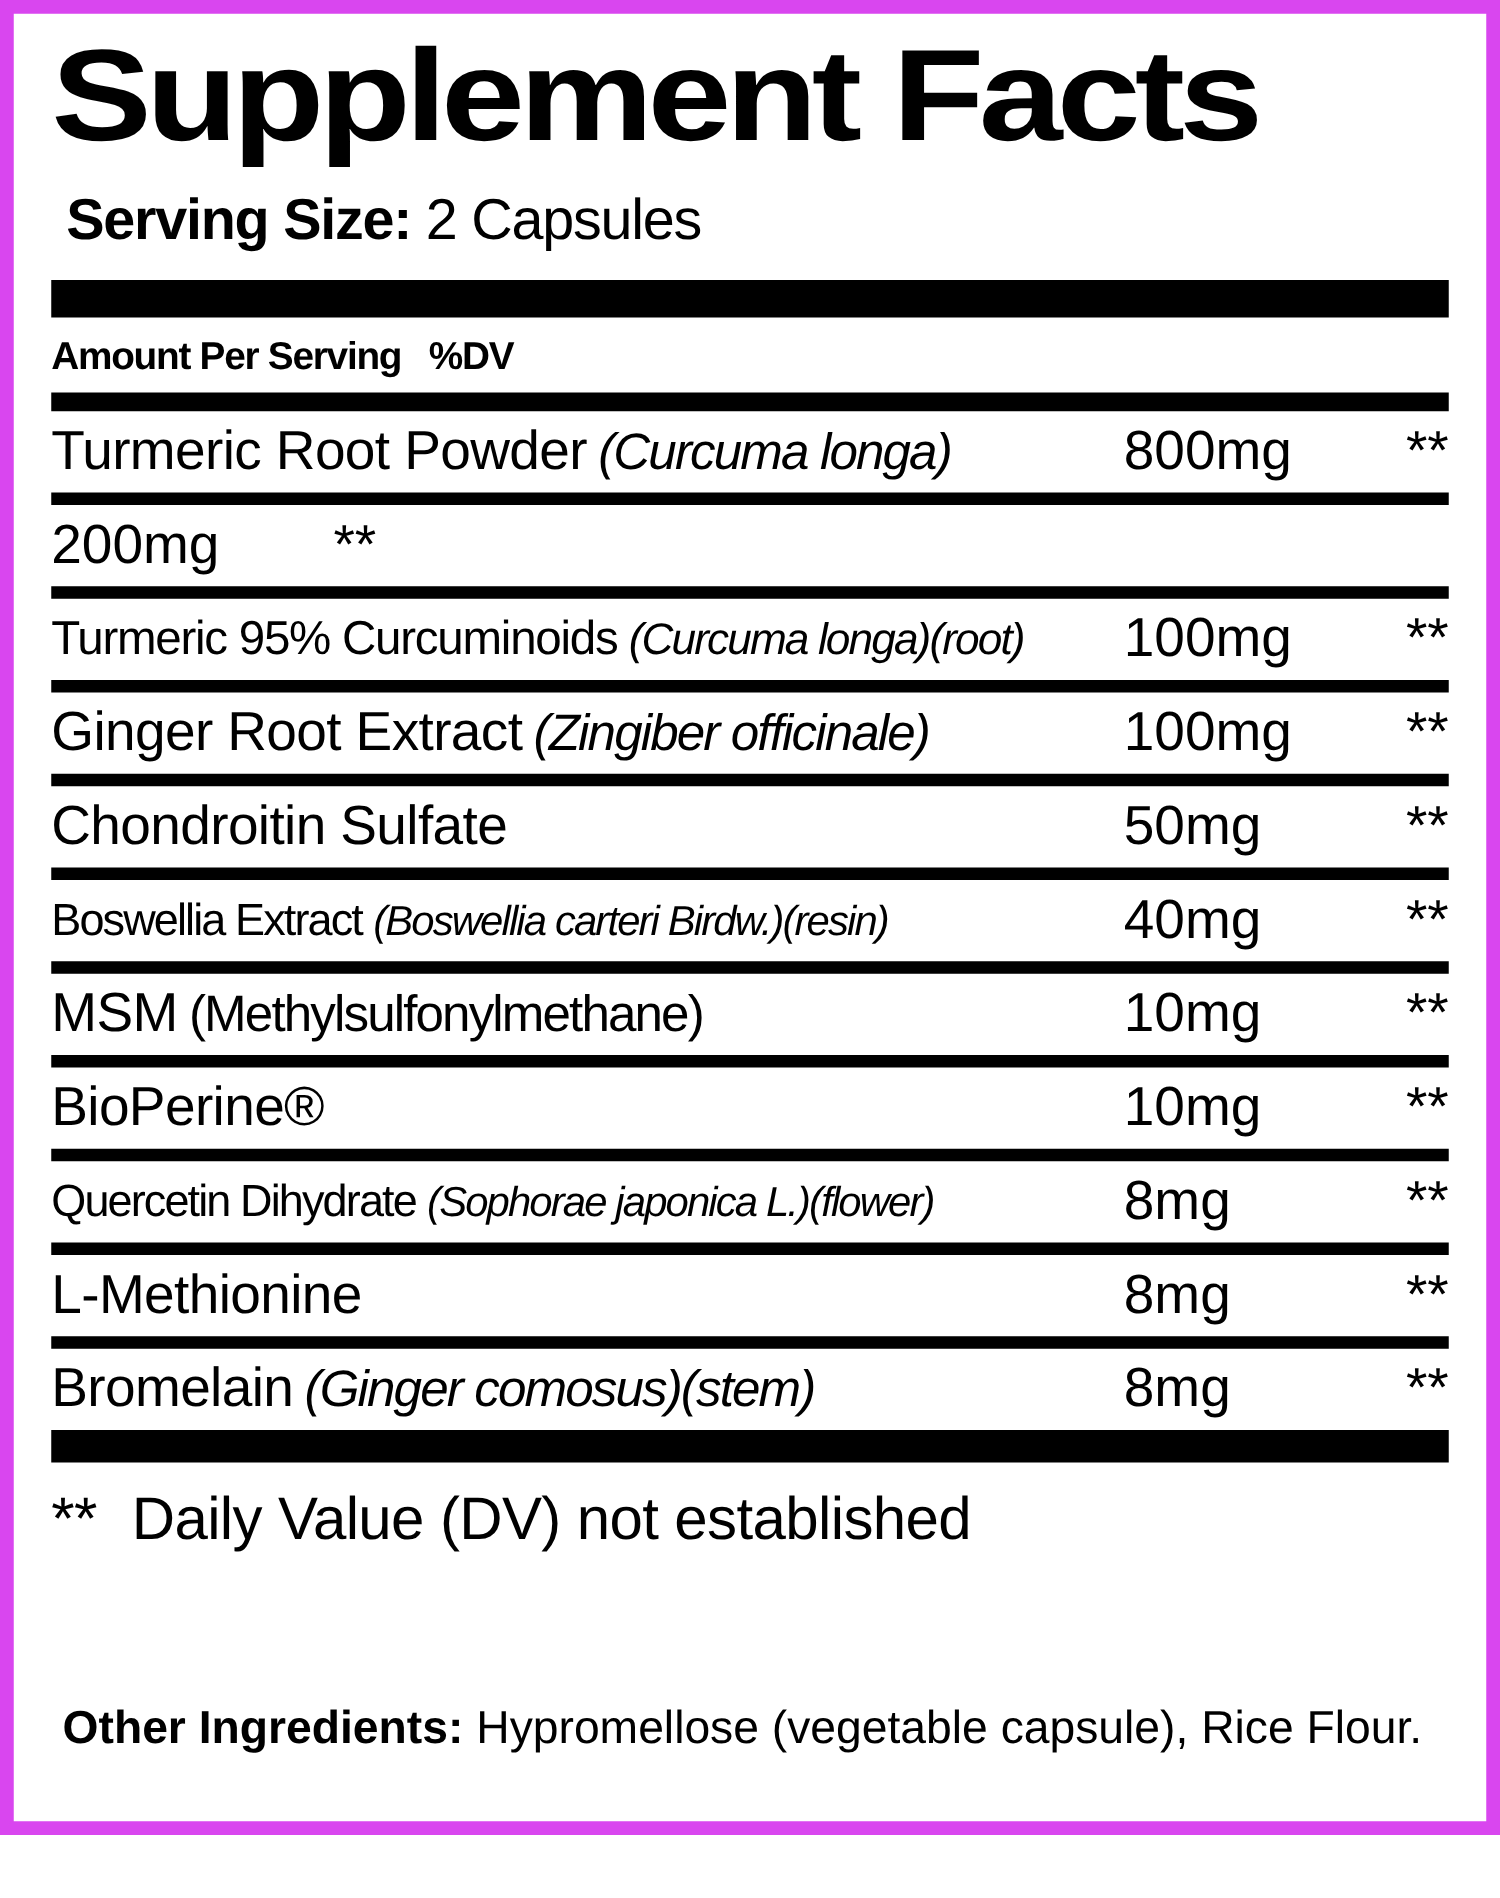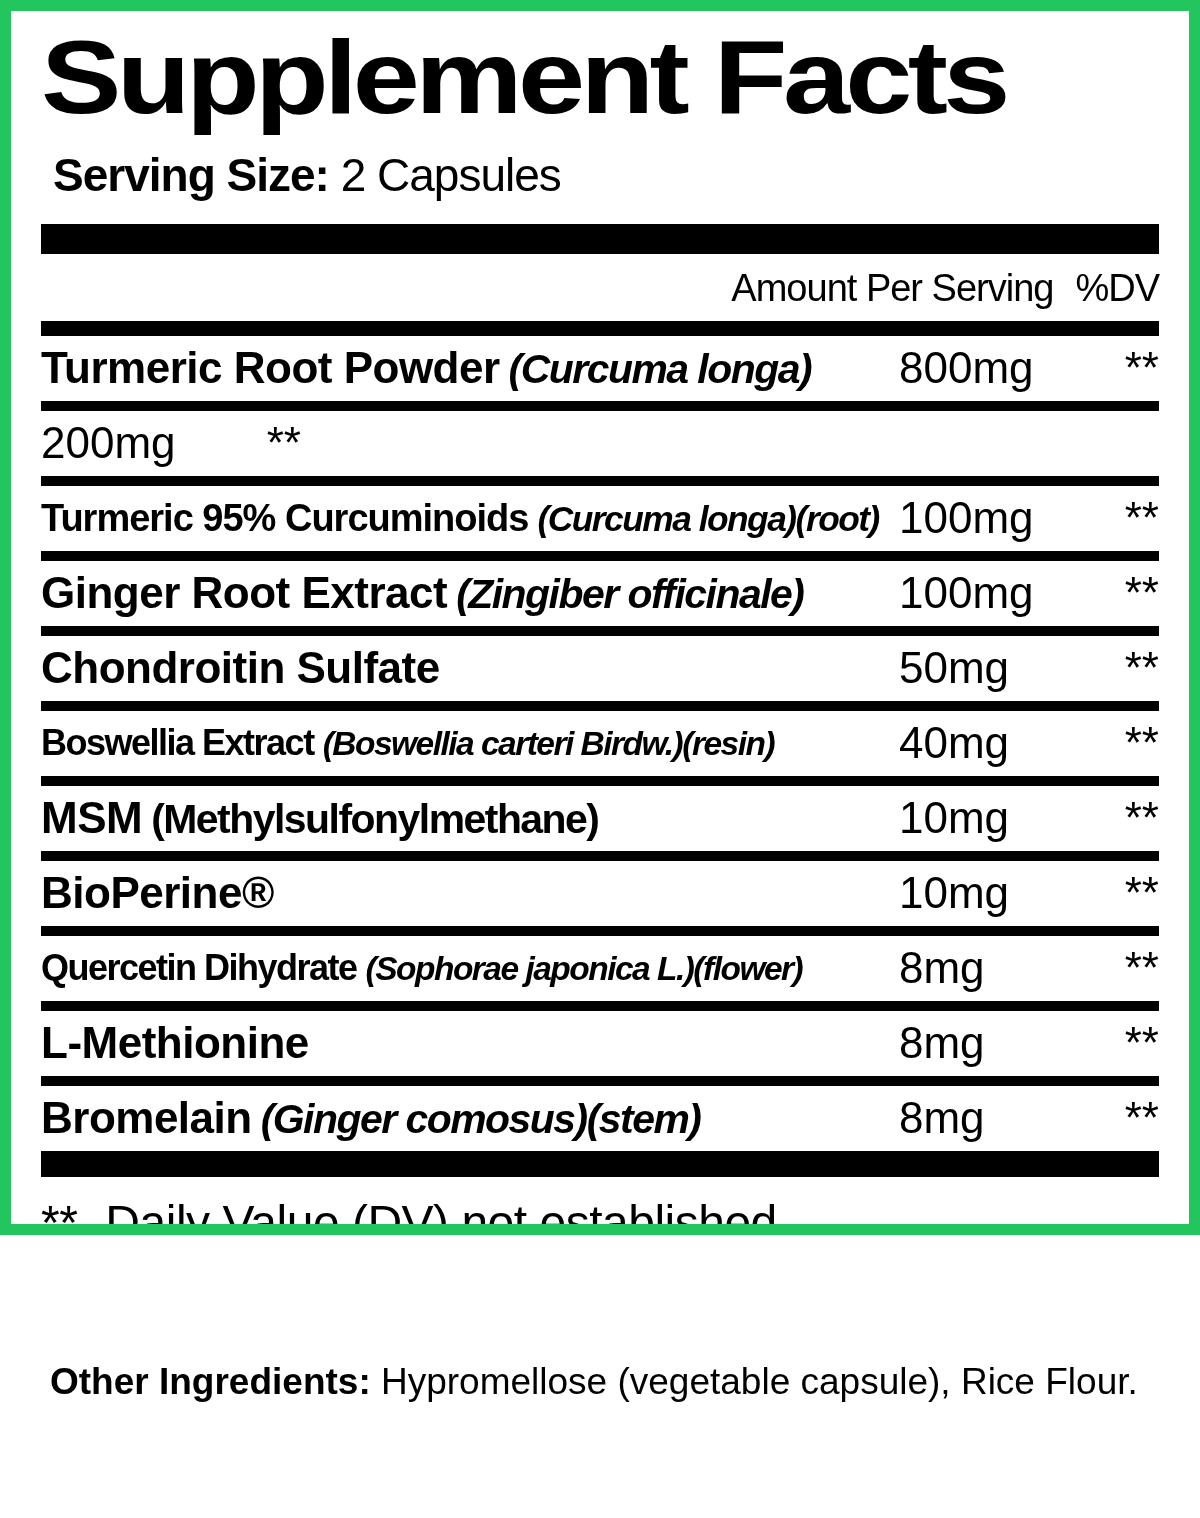--- a/index.html
+++ b/index.html
@@ -3,44 +3,44 @@
 <meta charset="utf-8">
 <style>
   html,body{margin:0;padding:0;}
   body{
     width:1200px;height:1518px;position:relative;overflow:hidden;
     background:#ffffff;color:#000000;
     font-family:"Liberation Sans",sans-serif;
     -webkit-font-smoothing:antialiased;
   }
   .label-box{
-    position:absolute;top:0;left:0;width:1200px;height:1235px;
-    border:11px solid #22c55e;box-sizing:border-box;
+    position:absolute;top:0;left:0;width:1200px;height:1468px;
+    border:11px solid #d946ef;box-sizing:border-box;
     padding:6px 30px 0 30px;overflow:hidden;background:#fff;
   }
   .title{
     margin:2px 0 0 0;
     font-size:104px;font-weight:bold;letter-spacing:-4px;line-height:1.12;
     white-space:nowrap;transform:scaleX(1.16);transform-origin:left center;
   }
   .serving p{margin:12px;font-size:46px;line-height:1.22;letter-spacing:-1px;}
   .serving .lbl{font-weight:bold;}
   .bar{background:#000;width:100%;}
   .bar-thick-top{height:30px;margin-top:20px;}
   .amount-header{
-    display:flex;justify-content:flex-end;align-items:baseline;
-    font-weight:normal;font-size:38px;letter-spacing:-1px;
+    display:flex;justify-content:flex-start;align-items:baseline;
+    font-weight:bold;font-size:31px;letter-spacing:-1px;
     padding:13px 0 11px 0;
   }
   .amount-header .dvh{margin-left:22px;}
   .bar-mid{height:15px;}
   .rows{}
   .srow{display:flex;align-items:center;height:65px;font-size:44px;}
   .sep{height:10px;background:#000;}
-  .name{flex:1 1 auto;white-space:nowrap;min-width:0;letter-spacing:-0.5px;font-weight:bold;}
+  .name{flex:1 1 auto;white-space:nowrap;min-width:0;letter-spacing:-0.5px;}
   .name .latin{font-style:italic;font-size:0.93em;letter-spacing:-1.5px;margin-left:9px;}
   .name .latin.plain{font-style:normal;text-align:center;}
   .name.cond{font-size:38px;letter-spacing:-1px;}
   .name.xcond{font-size:36px;letter-spacing:-1.5px;}
   .amt{flex:0 0 auto;min-width:165px;text-align:left;}
   .dv{flex:0 0 95px;text-align:right;}
   .bar-thick-bottom{height:26px;}
   .footnote{display:flex;font-size:48px;padding-top:18px;letter-spacing:-0.5px;}
   .footnote .mark{margin-right:28px;}
   .other-block{

